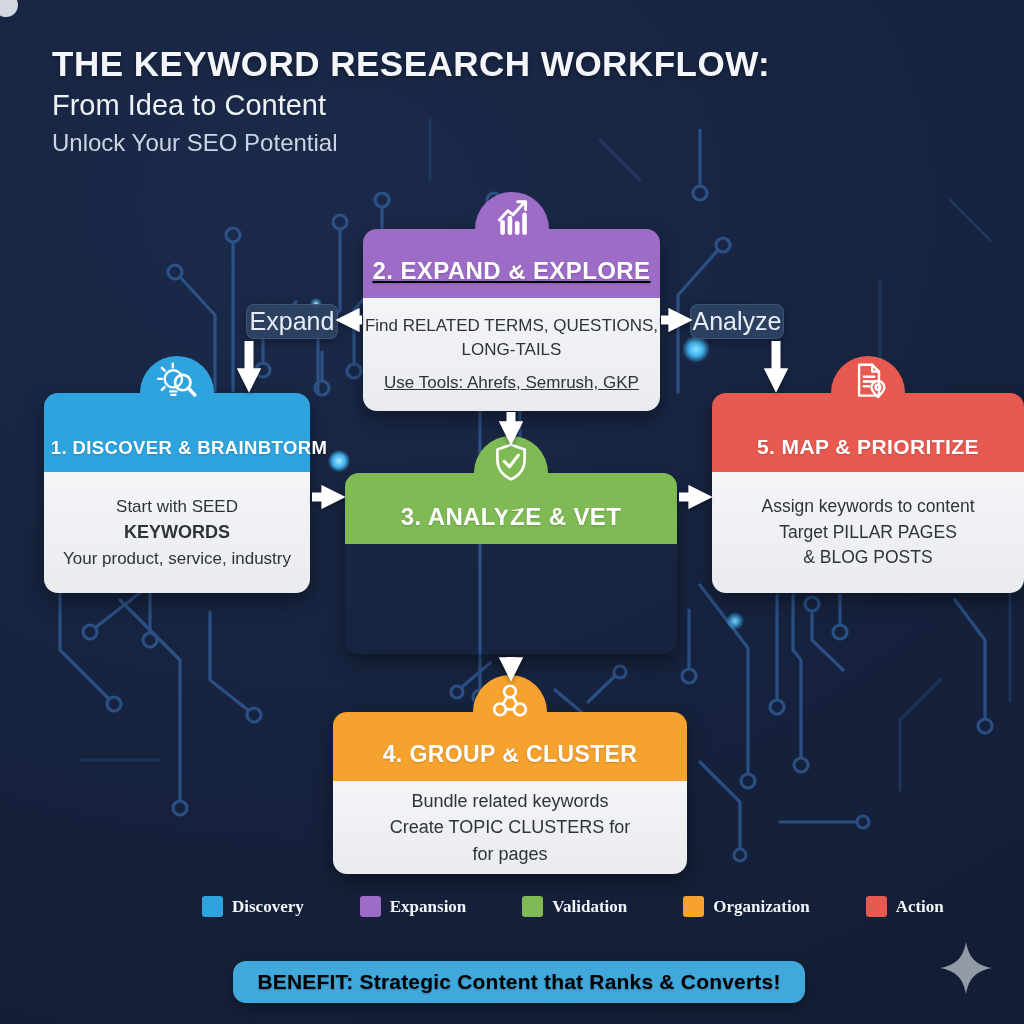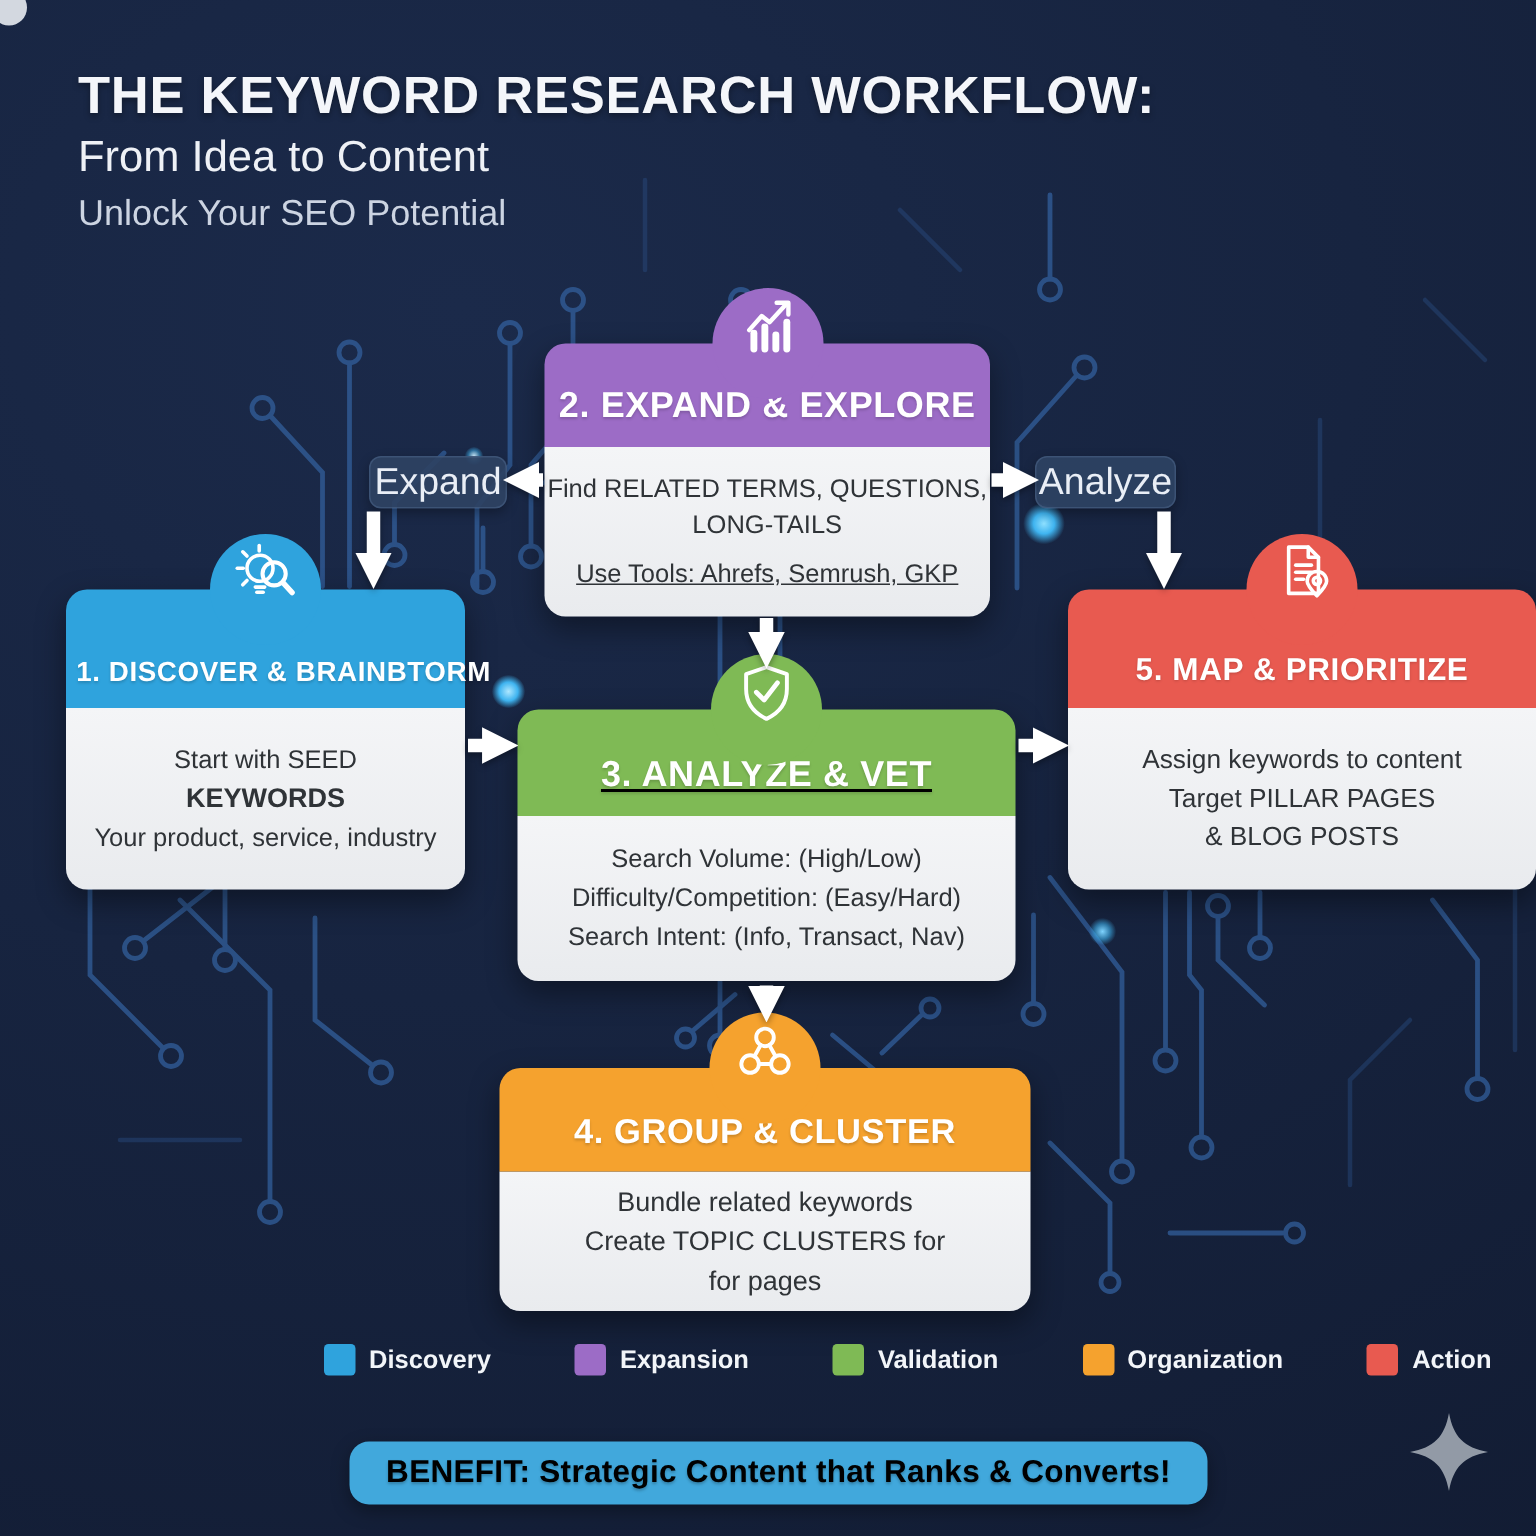--- a/index.html
+++ b/index.html
@@ -31,28 +31,28 @@
   .card-body{background:linear-gradient(180deg,#f4f5f7 0%,#e9ebee 100%);border-radius:0 0 14px 14px;display:flex;flex-direction:column;justify-content:center;align-items:center;text-align:center;}
   .ln{color:#2f3337;font-size:17px;line-height:1.5;}
 
   .card-discover{left:44px;top:393px;width:266px;height:200px;}
   .card-discover .card-header{height:79px;padding-left:24px;}
   .card-discover .header-label{font-size:18.5px;}
   .card-discover .card-body{height:121px;}
   .card-discover .ln2{font-weight:700;font-size:18px;}
 
   .card-expand{left:363px;top:229px;width:297px;height:182px;}
-  .card-expand .card-header{height:69px;}
+  .card-expand .card-header{height:69px;text-decoration:underline;}
   .card-expand .header-label{font-size:24px;}
   .card-expand .card-body{height:113px;}
   .card-expand .ln{line-height:1.4;}
   .card-expand .ln3{margin-top:9px;text-decoration:underline;}
 
   .card-analyze{left:345px;top:473px;width:332px;height:181px;}
-  .card-analyze .card-header{height:71px;text-decoration:underline;}
+  .card-analyze .card-header{height:71px;}
   .card-analyze .header-label{font-size:24px;}
   .card-analyze .card-body{height:110px;}
   .card-analyze .ln{font-size:17px;line-height:1.52;}
 
   .card-group{left:333px;top:712px;width:354px;height:162px;}
   .card-group .card-header{height:69px;}
   .card-group .header-label{font-size:23px;}
   .card-group .card-body{height:93px;}
   .card-group .ln{font-size:18px;line-height:1.45;}
 
@@ -63,21 +63,21 @@
   .card-map .ln{font-size:17.5px;line-height:1.45;}
 
   
   .chip{position:absolute;z-index:4;background:rgba(46,66,99,.92);border:1px solid rgba(140,170,215,.18);border-radius:8px;display:flex;align-items:center;justify-content:center;color:#e9eef6;font-size:25px;font-weight:500;box-shadow:0 3px 8px rgba(0,0,0,.3);}
   .chip-expand{left:246px;top:304px;width:90px;height:33px;}
   .chip-analyze{left:690px;top:304px;width:92px;height:33px;}
 
   .arrows{position:absolute;inset:0;z-index:4;pointer-events:none;filter:drop-shadow(0 2px 2px rgba(0,0,0,.35));}
 
   
-  .legend{position:absolute;left:216px;top:896px;display:flex;gap:56px;z-index:3;}
+  .legend{position:absolute;left:202px;top:896px;display:flex;gap:56px;z-index:3;font-family:Liberation Serif, serif;}
   .legend-item{display:flex;align-items:center;gap:9px;}
   .swatch{width:21px;height:21px;border-radius:3px;}
   .legend-label{color:#f2f5f9;font-size:17px;font-weight:700;}
 
   
   .banner{position:absolute;left:233px;top:961px;width:572px;height:42px;border-radius:13px;display:flex;align-items:center;justify-content:center;z-index:3;box-shadow:0 4px 12px rgba(0,0,0,.35);}
   .banner-text{color:#000000;font-size:21px;font-weight:700;letter-spacing:.2px;text-shadow:0 1px 2px rgba(0,0,0,.25);white-space:nowrap;}
 
   .sparkle{position:absolute;left:940px;top:942px;z-index:3;}
 </style>
@@ -249,25 +249,20 @@
       <svg width="46" height="46" viewBox="0 0 44 44">
         <g stroke="#fff" fill="none" stroke-linecap="round" stroke-linejoin="round">
           <path d="M22 5.5 L35 10 V19.5 C35 28.5 30 34.8 22 38.5 C14 34.8 9 28.5 9 19.5 V10 Z" stroke-width="2.5"></path>
           <polyline points="15.5,21.5 20.5,26.5 29,15.5" stroke-width="3"></polyline>
         </g>
       </svg>
     </div>
     <div class="card-header" style="background-color: rgb(127, 186, 85);">
       <span class="header-label">3. ANALYZE &amp; VET</span>
     </div>
-    <div class="card-body">
-      <div class="ln ln1">Search Volume: (High/Low)</div>
-      <div class="ln ln2">Difficulty/Competition: (Easy/Hard)</div>
-      <div class="ln ln3">Search Intent: (Info, Transact, Nav)</div>
-    </div>
   </div>
 
   <div class="card card-group">
     <div class="badge" style="background-color: rgb(245, 162, 46);">
       <svg width="46" height="46" viewBox="0 0 44 44">
         <g stroke="#fff" fill="none" stroke-linecap="round" stroke-width="2.5">
           <circle cx="22" cy="13" r="5.6"></circle>
           <circle cx="12.5" cy="30" r="5.6"></circle>
           <circle cx="31.5" cy="30" r="5.6"></circle>
           <path d="M19.3 17.8 L15.2 25.2"></path>

